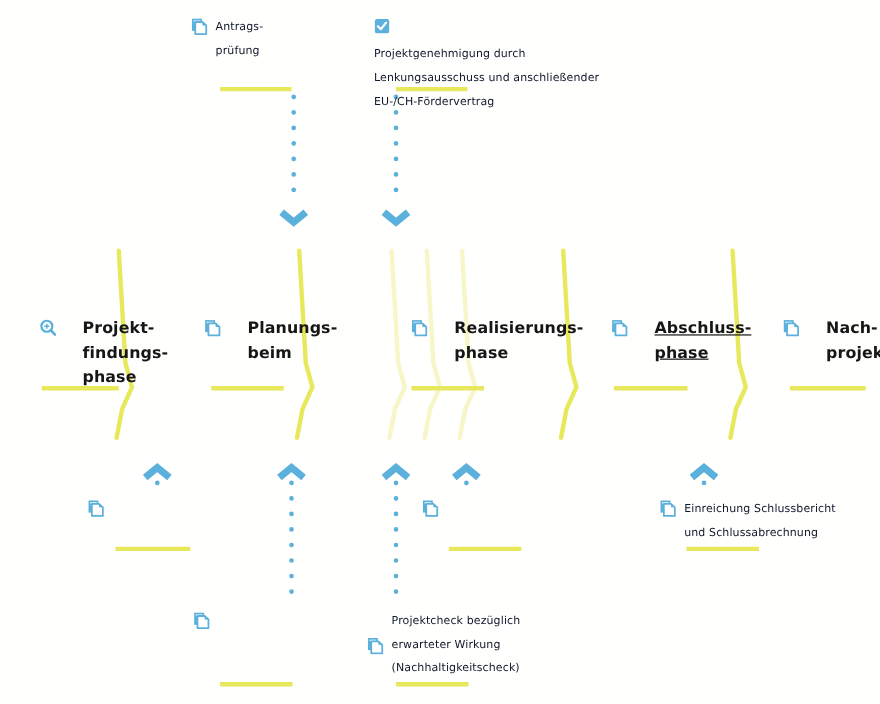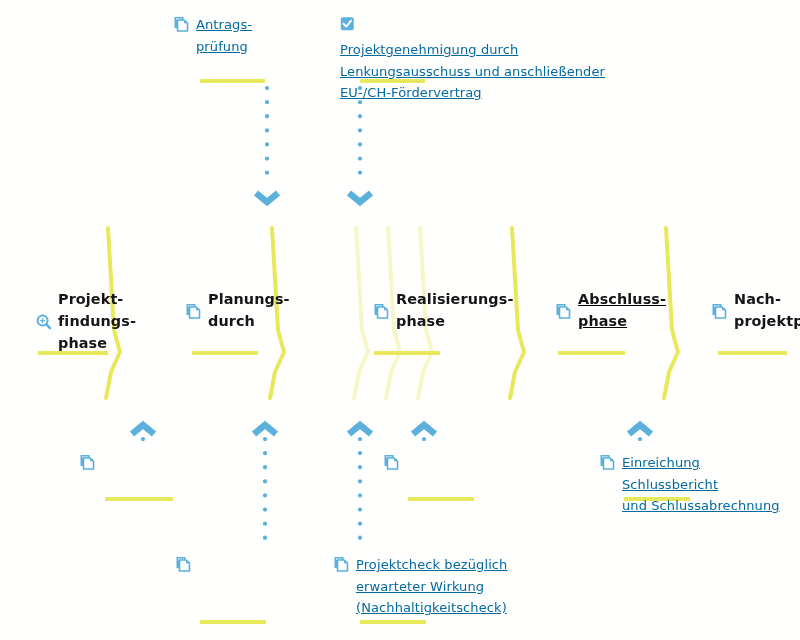--- a/index.html
+++ b/index.html
@@ -8,28 +8,27 @@
     background:#fffffd;
     font-family:"DejaVu Sans","Liberation Sans",sans-serif;
     overflow:hidden;
     position:relative;
   }
   #stage{position:absolute;left:0;top:0;width:800px;height:640px;}
   svg.layer{position:absolute;left:0;top:0;width:800px;height:640px;pointer-events:none;}
 
   .note{position:absolute;display:flex;align-items:flex-start;gap:7px;}
   .note .txt{
-    font-size:13px;
+    font-size:10px;
     line-height:21.5px;
-    color:#0369a1;
+    color:#0f172a;
     white-space:pre-line;
     letter-spacing:.1px;
-    text-decoration:underline;
   }
-  .phase{position:absolute;display:flex;align-items:center;gap:7px;}
+  .phase{position:absolute;display:flex;align-items:flex-start;gap:24px;}
   .phase .txt{
     font-size:14.4px;
     font-weight:bold;
     line-height:22px;
     color:#161616;
     white-space:pre-line;
     letter-spacing:.1px;
   }
   .ico{flex:0 0 auto;width:15px;height:16px;margin-top:2px;}
   .ico svg{display:block;}
@@ -99,21 +98,21 @@
       <div class="phase" style="left: 186px; top: 288px;">
         <span class="ico">
           <svg width="15" height="16" viewBox="0 0 15 16">
             <rect x="0.5" y="1" width="9" height="11" fill="#5BB0DC"></rect>
             <rect x="2" y="2.5" width="6" height="1.4" fill="#ffffff" opacity=".85"></rect>
             <path d="M3.5 4 H10 L13.5 7.2 V15 H3.5 Z" fill="#ffffff" stroke="#5BB0DC" stroke-width="1.6" stroke-linejoin="round"></path>
             <path d="M10 4 V7.2 H13.5 Z" fill="#5BB0DC"></path>
           </svg>
         </span>
         <span class="txt">Planungs-
-durch</span>
+beim</span>
       </div>
       <div class="phase" style="left: 374px; top: 288px;">
         <span class="ico">
           <svg width="15" height="16" viewBox="0 0 15 16">
             <rect x="0.5" y="1" width="9" height="11" fill="#5BB0DC"></rect>
             <rect x="2" y="2.5" width="6" height="1.4" fill="#ffffff" opacity=".85"></rect>
             <path d="M3.5 4 H10 L13.5 7.2 V15 H3.5 Z" fill="#ffffff" stroke="#5BB0DC" stroke-width="1.6" stroke-linejoin="round"></path>
             <path d="M10 4 V7.2 H13.5 Z" fill="#5BB0DC"></path>
           </svg>
         </span>
@@ -180,21 +179,21 @@
       <div class="note" style="left: 176px; top: 554px;">
         <span class="ico">
           <svg width="15" height="16" viewBox="0 0 15 16">
             <rect x="0.5" y="1" width="9" height="11" fill="#5BB0DC"></rect>
             <rect x="2" y="2.5" width="6" height="1.4" fill="#ffffff" opacity=".85"></rect>
             <path d="M3.5 4 H10 L13.5 7.2 V15 H3.5 Z" fill="#ffffff" stroke="#5BB0DC" stroke-width="1.6" stroke-linejoin="round"></path>
             <path d="M10 4 V7.2 H13.5 Z" fill="#5BB0DC"></path>
           </svg>
         </span>
       </div>
-      <div class="note" style="left: 334px; top: 554px;">
+      <div class="note" style="left: 334px; top: 554px; align-items: center;">
         <span class="ico">
           <svg width="15" height="16" viewBox="0 0 15 16">
             <rect x="0.5" y="1" width="9" height="11" fill="#5BB0DC"></rect>
             <rect x="2" y="2.5" width="6" height="1.4" fill="#ffffff" opacity=".85"></rect>
             <path d="M3.5 4 H10 L13.5 7.2 V15 H3.5 Z" fill="#ffffff" stroke="#5BB0DC" stroke-width="1.6" stroke-linejoin="round"></path>
             <path d="M10 4 V7.2 H13.5 Z" fill="#5BB0DC"></path>
           </svg>
         </span>
         <span class="txt">Projektcheck bezüglich
 erwarteter Wirkung

